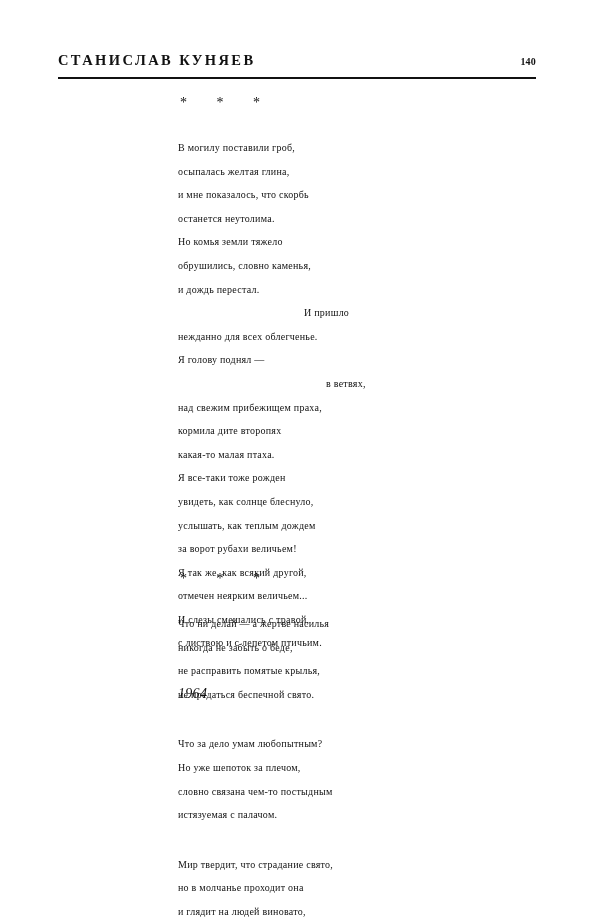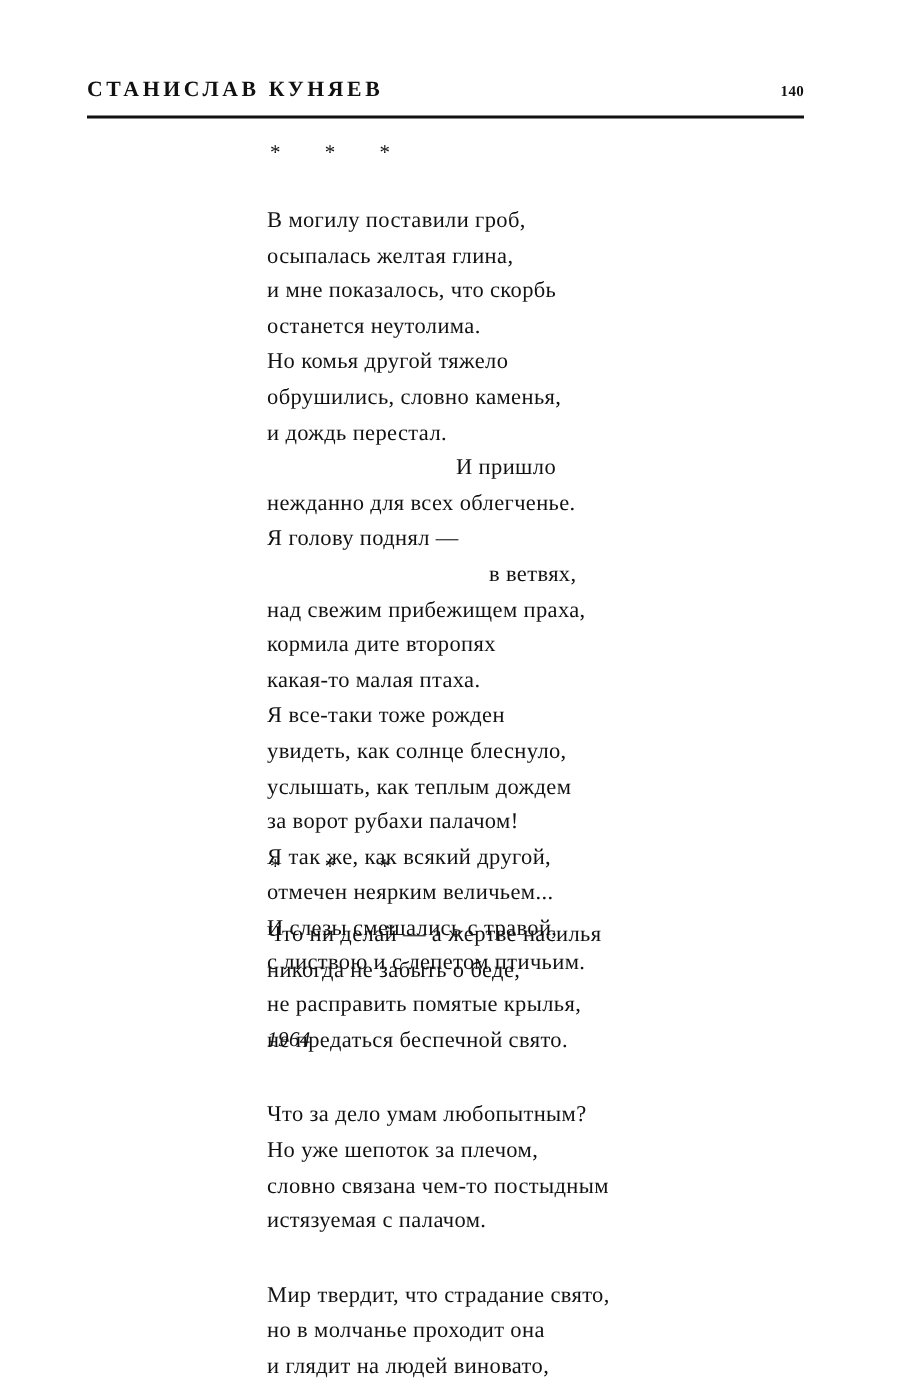--- a/index.html
+++ b/index.html
@@ -70,21 +70,21 @@
   }
 
   .stanza {
     margin: 0 0 26px 0;
   }
   .stanza:last-of-type {
     margin-bottom: 16px;
   }
 
   .line {
-    font-size: 15px;
+    font-size: 10px;
     line-height: 23.6px;
     white-space: pre;
     letter-spacing: 0.25px;
   }
   .line.indent-1 { padding-left: 126px; }
   .line.indent-2 { padding-left: 148px; }
 
   .year {
     font-size: 14px;
     font-style: italic;
@@ -104,34 +104,34 @@
   </div>
   <div class="runhead-rule"></div>
 
   <div class="poem" id="poem-1">
       <div class="stars">* * *</div>
       <div class="stanza">
         <div class="line">В могилу поставили гроб,</div>
         <div class="line">осыпалась желтая глина,</div>
         <div class="line">и мне показалось, что скорбь</div>
         <div class="line">останется неутолима.</div>
-        <div class="line">Но комья другой тяжело</div>
+        <div class="line">Но комья земли тяжело</div>
         <div class="line">обрушились, словно каменья,</div>
         <div class="line">и дождь перестал.</div>
         <div class="line indent-1">И пришло</div>
         <div class="line">нежданно для всех облегченье.</div>
         <div class="line">Я голову поднял —</div>
         <div class="line indent-2">в ветвях,</div>
         <div class="line">над свежим прибежищем праха,</div>
         <div class="line">кормила дите второпях</div>
         <div class="line">какая-то малая птаха.</div>
         <div class="line">Я все-таки тоже рожден</div>
         <div class="line">увидеть, как солнце блеснуло,</div>
         <div class="line">услышать, как теплым дождем</div>
-        <div class="line">за ворот рубахи палачом!</div>
+        <div class="line">за ворот рубахи величьем!</div>
         <div class="line">Я так же, как всякий другой,</div>
         <div class="line">отмечен неярким величьем...</div>
         <div class="line">И слезы смешались с травой,</div>
         <div class="line">с листвою и с лепетом птичьим.</div>
       </div>
       <div class="year">1964</div>
     </div>
   <div class="poem" id="poem-2">
       <div class="stars">* * *</div>
       <div class="stanza">

